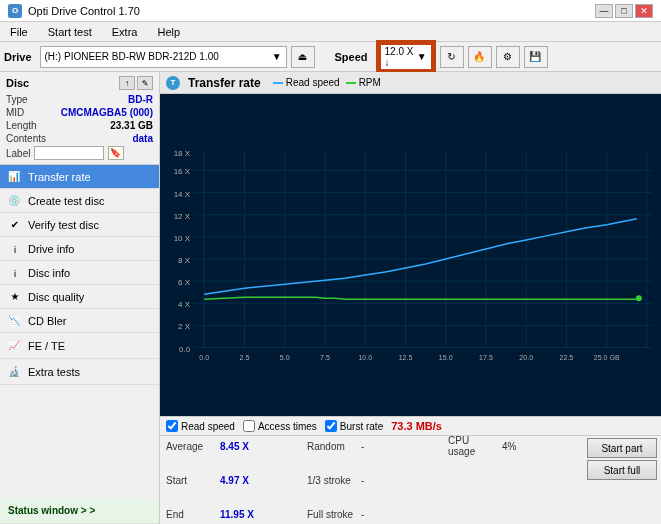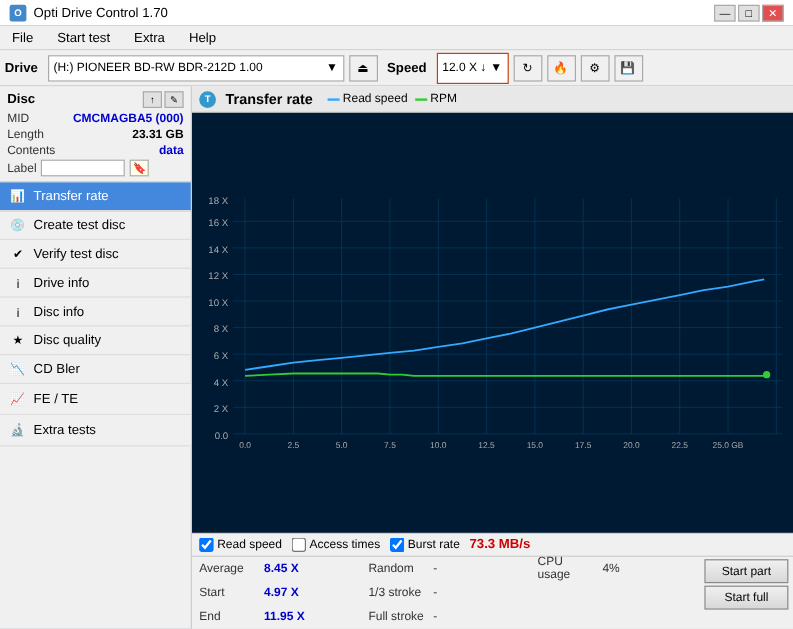--- a/index.html
+++ b/index.html
@@ -82,24 +82,24 @@
       cursor: pointer;
     }
     .toolbar-btn {
       width: 24px; height: 22px;
       background: #f0f0f0;
       border: 1px solid #aaa;
       display: flex; align-items: center; justify-content: center;
       cursor: pointer;
       font-size: 10px;
     }
-    .speed-label { font-size: 11px; font-weight: bold; margin-left: 4px; margin-right: 4px; }
+    .speed-label { font-size: 11px; font-weight: bold; margin-left: 16px; margin-right: 4px; }
     .speed-combo {
       width: 60px; height: 22px;
-      border: 1px solid #c2410c;
+      border: 5px solid #c2410c;
       background: white;
       font-size: 10px;
       padding: 12px 4px;
       display: flex; align-items: center; justify-content: space-between;
       cursor: pointer;
     }
 
     
     .main-layout {
       display: flex;
@@ -263,21 +263,21 @@
     }
     .checkbox-item input[type=checkbox] {
       width: 12px; height: 12px;
       cursor: pointer;
     }
     .burst-value { color: #cc0000; font-weight: bold; }
     .stat-group {
       display: flex;
       flex-direction: column;
       flex: 1;
-      gap: 4px;
+      gap: 18px;
     }
     .stat-item {
       display: flex;
       align-items: center;
       gap: 4px;
       font-size: 10px;
       height: 16px;
     }
     .stat-label { color: #333; width: 50px; }
     .stat-value { color: #0000cc; font-weight: bold; }
@@ -371,20 +371,24 @@
 
     <div class="disc-section">
       <div class="disc-header">
         <span class="disc-label">Disc</span>
         <div class="disc-icons">
           <div class="disc-icon-btn">↑</div>
           <div class="disc-icon-btn">✎</div>
         </div>
       </div>
       <div class="disc-row">
+        <span class="disc-row-label">Type</span>
+        <span class="disc-row-value">BD-R</span>
+      </div>
+      <div class="disc-row">
         <span class="disc-row-label">MID</span>
         <span class="disc-row-value">CMCMAGBA5 (000)</span>
       </div>
       <div class="disc-row">
         <span class="disc-row-label">Length</span>
         <span class="disc-row-value black">23.31 GB</span>
       </div>
       <div class="disc-row">
         <span class="disc-row-label">Contents</span>
         <span class="disc-row-value">data</span>
@@ -428,20 +432,23 @@
       <div class="nav-bottom-item">
         <span class="nav-item-icon">📈</span>
         <span>FE / TE</span>
       </div>
       <div class="nav-bottom-item">
         <span class="nav-item-icon">🔬</span>
         <span>Extra tests</span>
       </div>
     </div>
 
+    <div class="nav-bottom-item special">
+      <span>Status window &gt; &gt;</span>
+    </div>
   </div>
 
   <div class="right-panel">
 
     <div class="chart-header">
       <div class="chart-icon">T</div>
       <span class="chart-title">Transfer rate</span>
       <div class="chart-legend">
         <div class="legend-item">
           <div class="legend-dot legend-read"></div>

